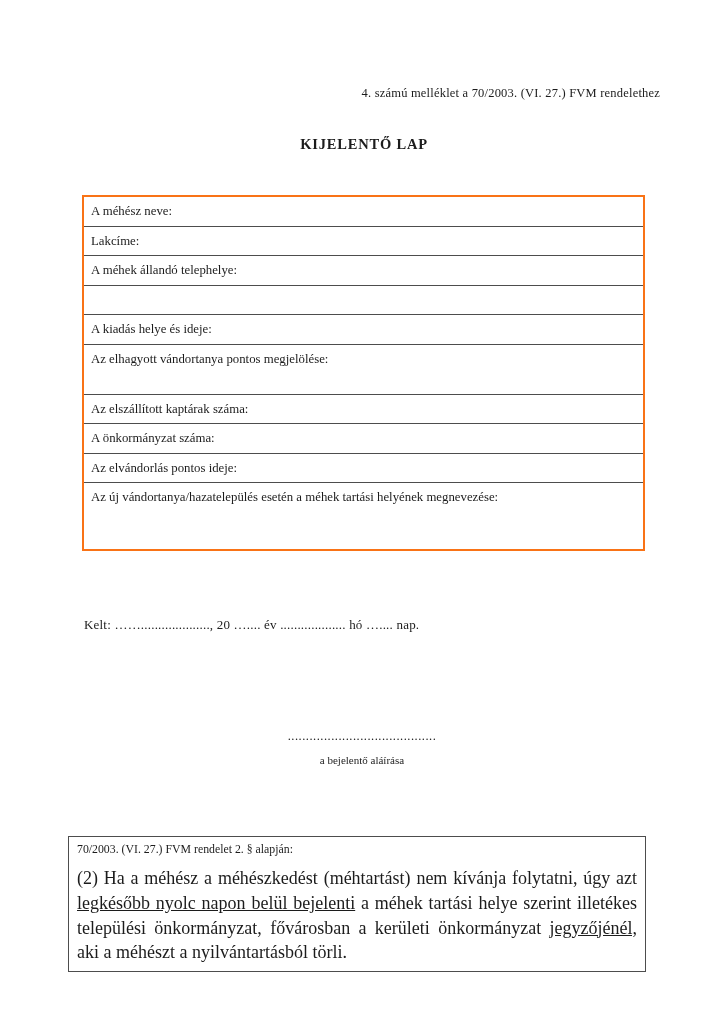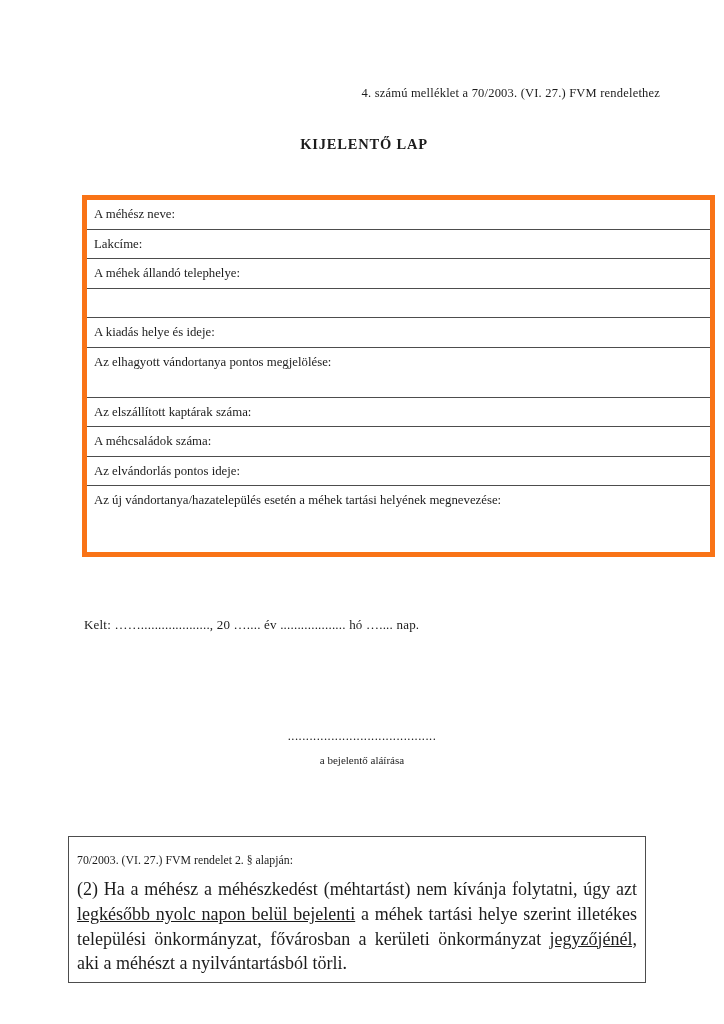--- a/index.html
+++ b/index.html
@@ -31,22 +31,22 @@
     width: 100%;
     text-align: center;
     font-size: 14.5px;
     font-weight: bold;
     letter-spacing: 0.8px;
   }
   .form-table {
     position: absolute;
     top: 195px;
     left: 82px;
-    width: 633px;
-    border: 5px solid #f97316;
+    width: 563px;
+    border: 2px solid #f97316;
     background: #ffffff;
   }
   .form-row {
     height: 29.5px;
     border-bottom: 1px solid #4d4d4d;
     padding: 4px 7px 0 7px;
     overflow: hidden;
   }
   .form-row:last-child { border-bottom: none; }
   .form-row.tall  { height: 50px; }
@@ -80,21 +80,21 @@
     text-align: center;
     font-size: 11px;
   }
   .legal-note-box {
     position: absolute;
     top: 836px;
     left: 68px;
     width: 578px;
     min-height: 79px;
     border: 1px solid #4d4d4d;
-    padding: 16px 8px 6px 8px;
+    padding: 5px 8px 6px 8px;
     background: #ffffff;
   }
   .legal-note-heading {
     font-size: 11.8px;
     line-height: 1.35;
   }
   .legal-note-paragraph {
     margin-top: 8px;
     font-size: 18px;
     line-height: 1.38;
@@ -127,21 +127,21 @@
     <div class="form-row">
       <span class="row-label">A kiadás helye és ideje:</span>
     </div>
     <div class="form-row tall">
       <span class="row-label">Az elhagyott vándortanya pontos megjelölése:</span>
     </div>
     <div class="form-row">
       <span class="row-label">Az elszállított kaptárak száma:</span>
     </div>
     <div class="form-row">
-      <span class="row-label">A méhcsaládok száma:</span>
+      <span class="row-label">A önkormányzat száma:</span>
     </div>
     <div class="form-row">
       <span class="row-label">Az elvándorlás pontos ideje:</span>
     </div>
     <div class="form-row xtall">
       <span class="row-label">Az új vándortanya/hazatelepülés esetén a méhek tartási helyének megnevezése:</span>
     </div>
   </div>
 
   <div class="date-line">Kelt: ……...................., 20 ….... év ................... hó ….... nap.</div>

